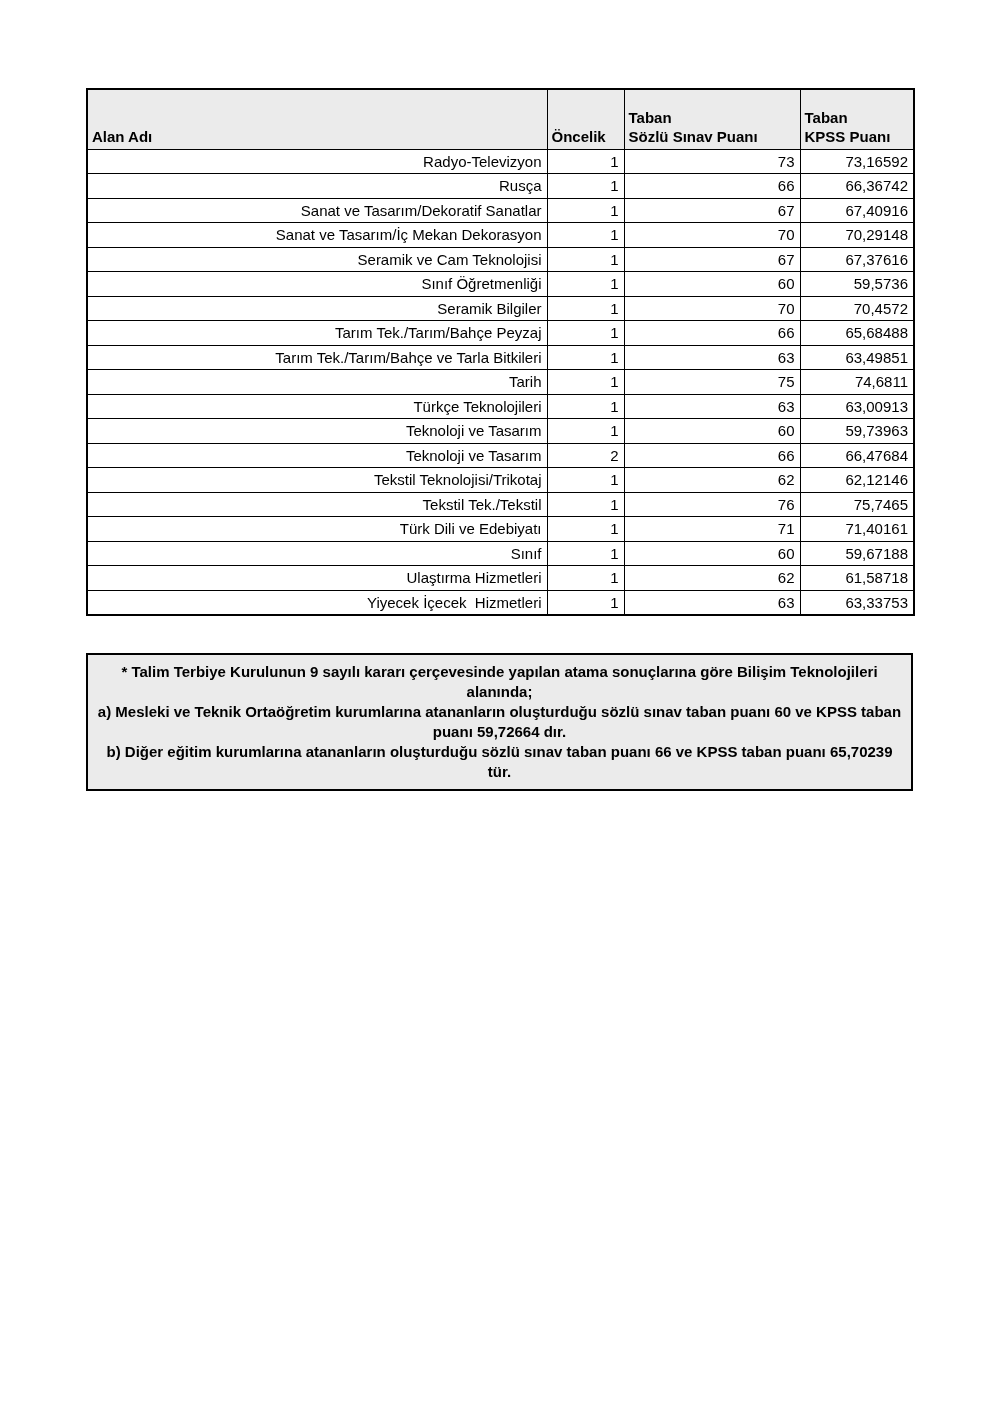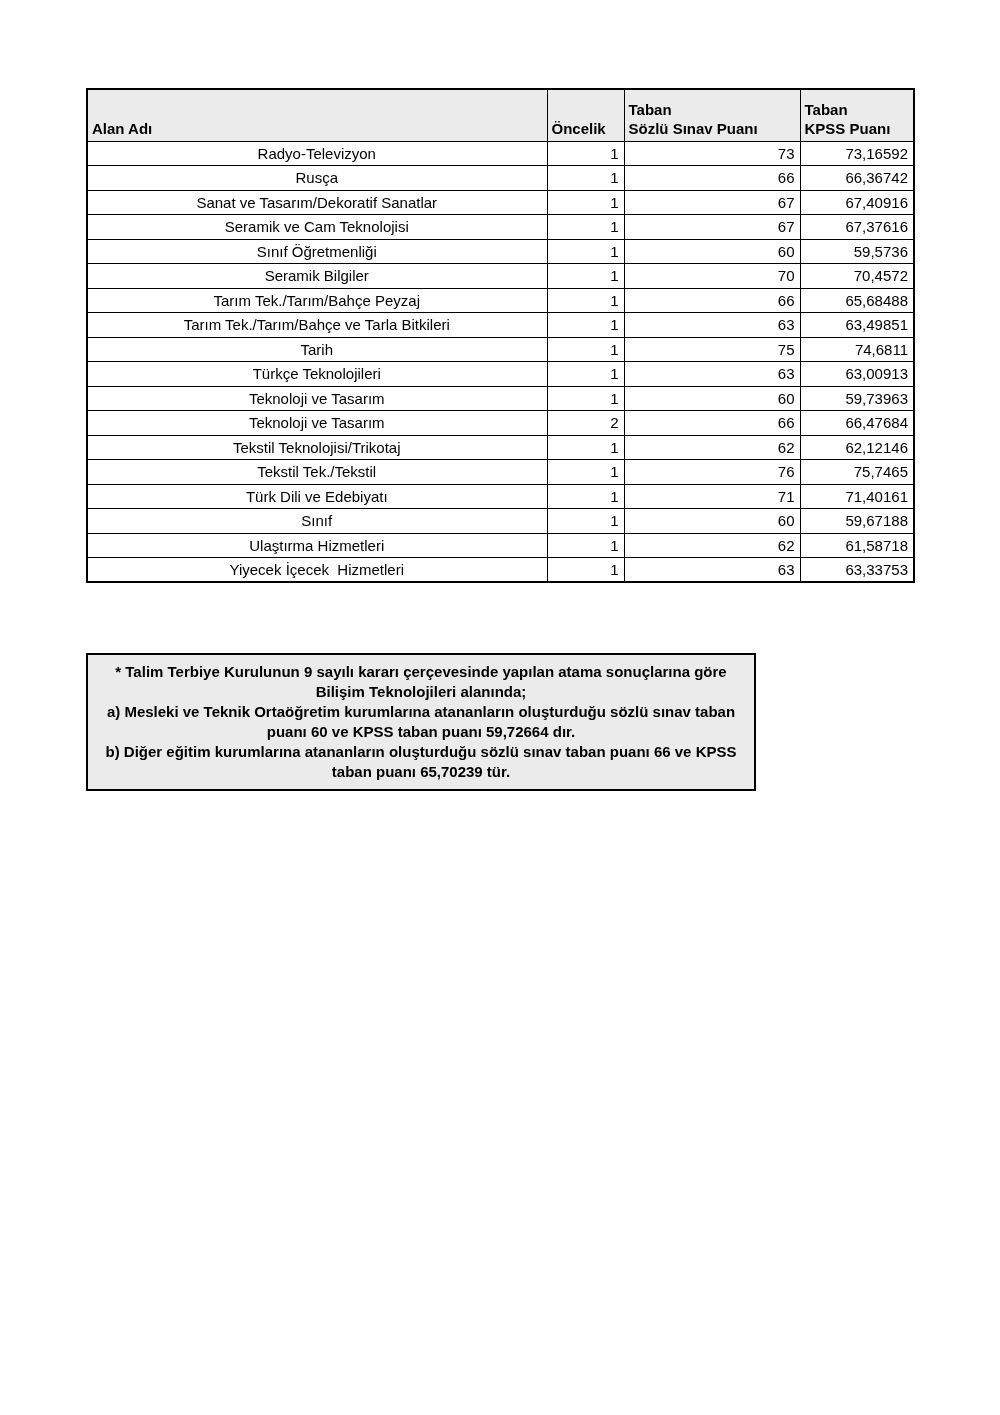--- a/index.html
+++ b/index.html
@@ -30,40 +30,40 @@
     overflow: hidden;
     box-sizing: border-box;
   }
   .doc-table th {
     background: #ebebeb;
     font-weight: bold;
     text-align: left;
     vertical-align: bottom;
     padding: 2px 4px 3px 4px;
     white-space: pre-line;
-    height: 52px;
+    height: 60px;
     line-height: 19px;
   }
   .doc-table td {
     height: 24.5px;
     padding: 0 5px 0 4px;
     vertical-align: middle;
   }
   .doc-table td.name {
-    text-align: center;
+    text-align: right;
     white-space: pre;
   }
   .doc-table td.num {
     text-align: right;
   }
   .note-box {
     position: absolute;
     left: 86px;
     top: 653px;
-    width: 670px;
+    width: 827px;
     min-height: 133px;
     box-sizing: border-box;
     border: 2px solid #000000;
     background: #ebebeb;
     font-size: 15px;
     font-weight: bold;
     line-height: 20px;
     text-align: center;
     padding: 7px 8px;
   }
@@ -104,20 +104,26 @@
     <td class="num">66</td>
     <td class="num">66,36742</td>
   </tr>
       <tr>
     <td class="name">Sanat ve Tasarım/Dekoratif Sanatlar</td>
     <td class="num">1</td>
     <td class="num">67</td>
     <td class="num">67,40916</td>
   </tr>
       <tr>
+    <td class="name">Sanat ve Tasarım/İç Mekan Dekorasyon</td>
+    <td class="num">1</td>
+    <td class="num">70</td>
+    <td class="num">70,29148</td>
+  </tr>
+      <tr>
     <td class="name">Seramik ve Cam Teknolojisi</td>
     <td class="num">1</td>
     <td class="num">67</td>
     <td class="num">67,37616</td>
   </tr>
       <tr>
     <td class="name">Sınıf Öğretmenliği</td>
     <td class="num">1</td>
     <td class="num">60</td>
     <td class="num">59,5736</td>

